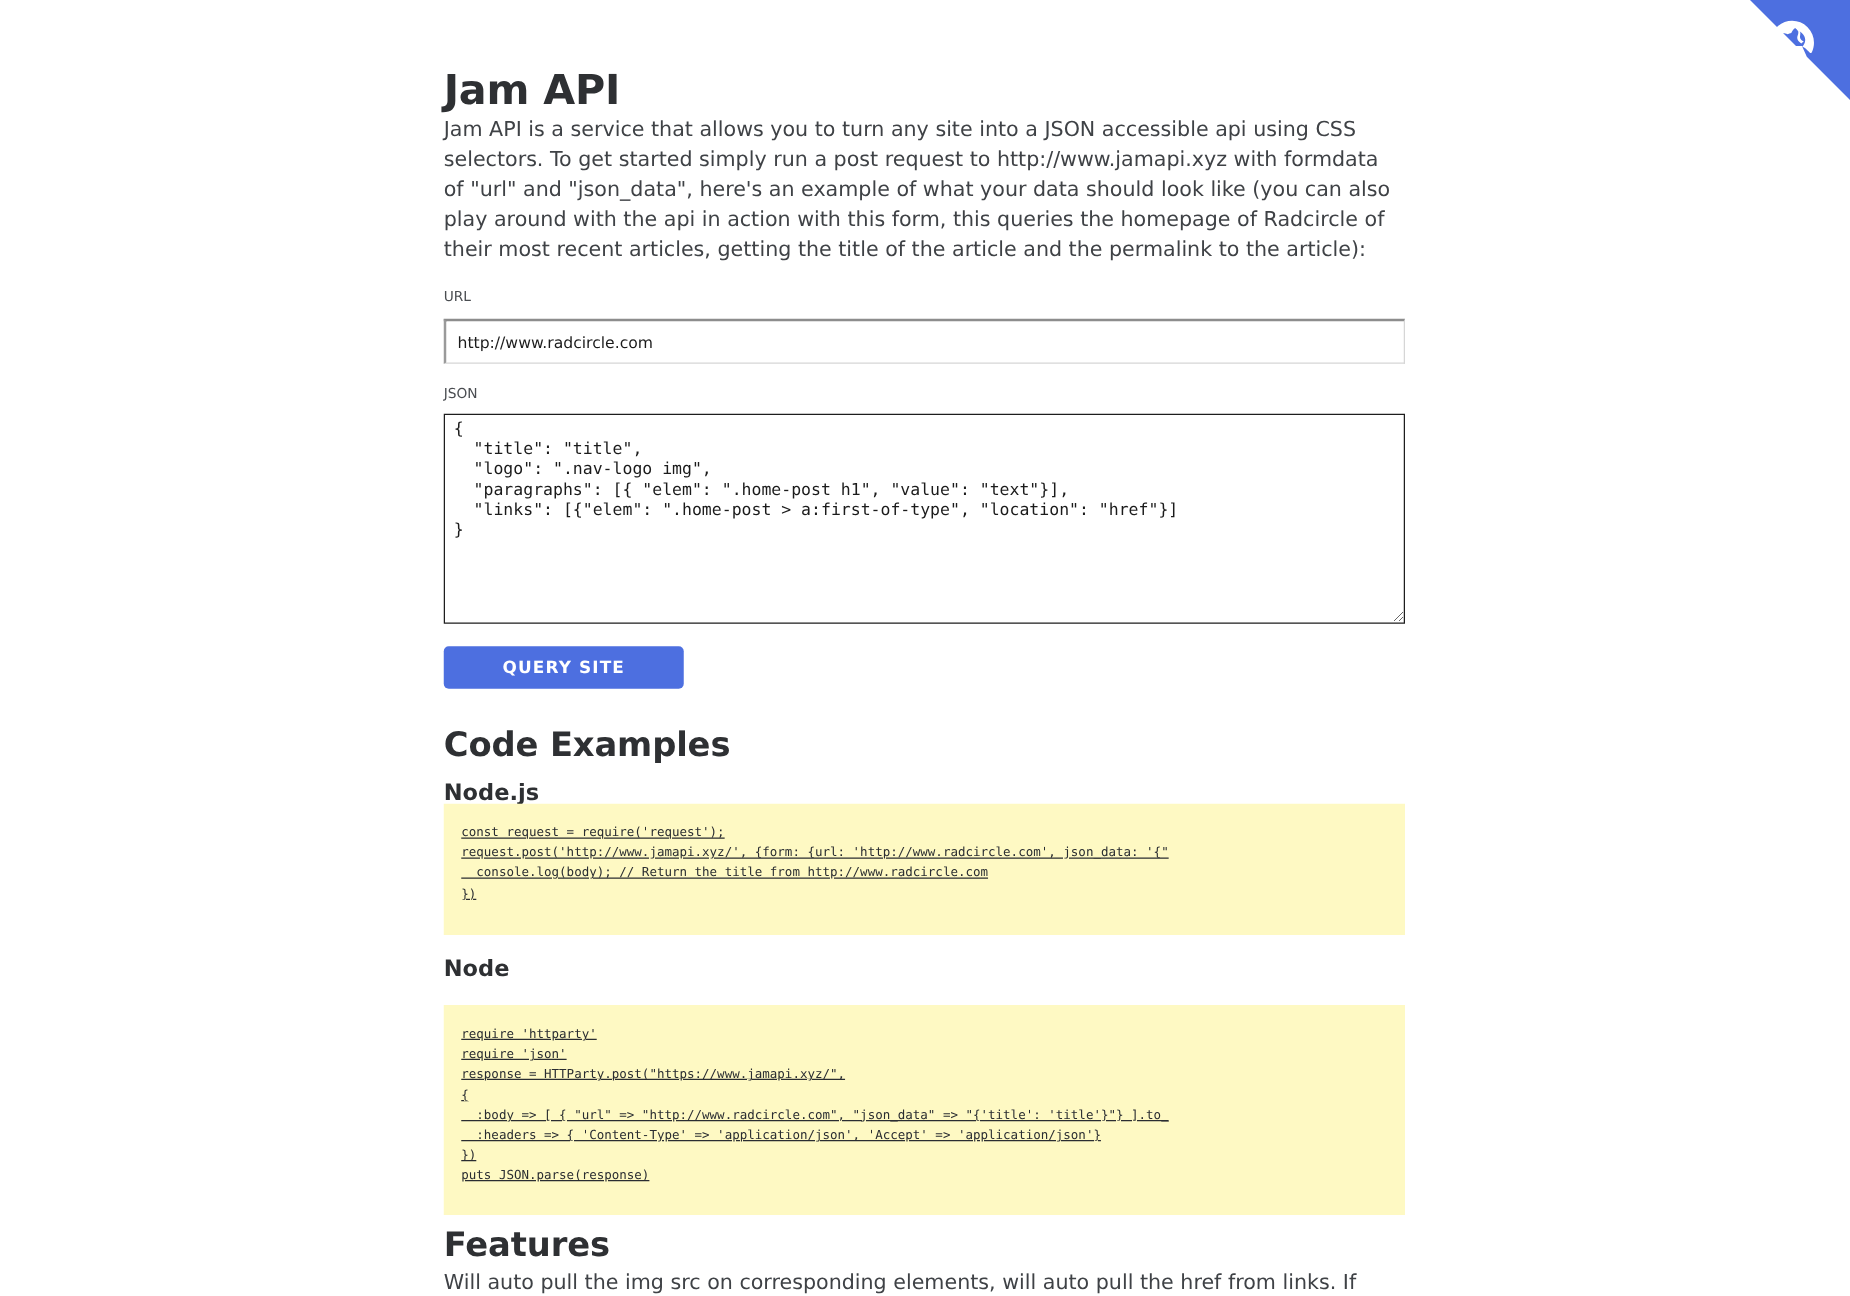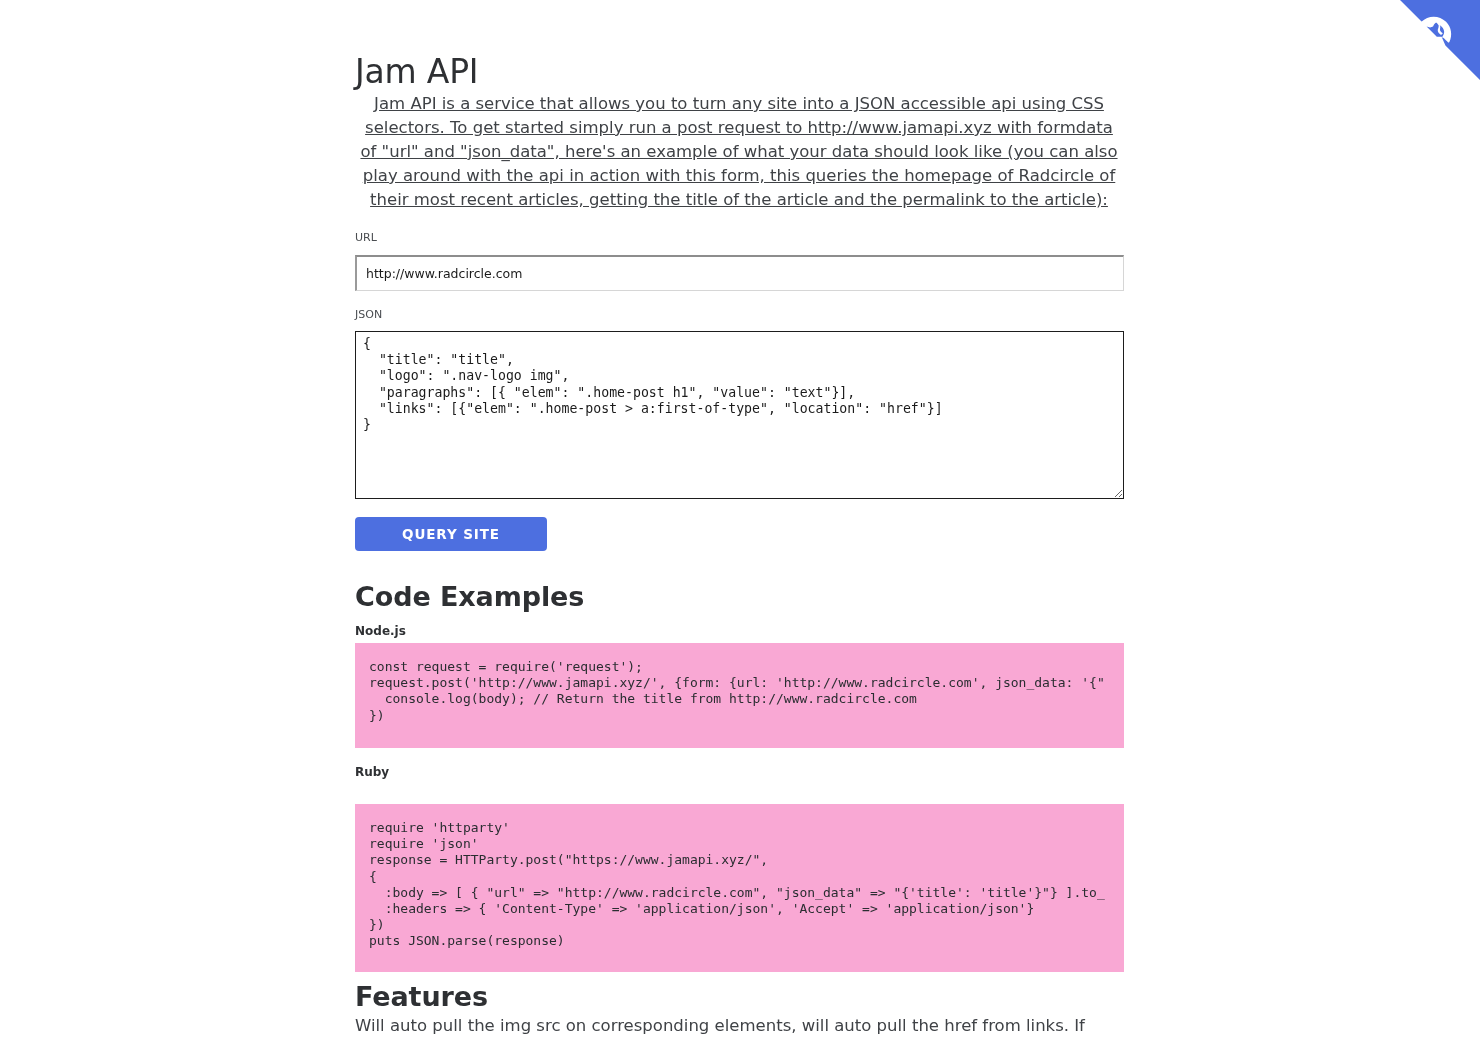--- a/index.html
+++ b/index.html
@@ -38,42 +38,41 @@
   .page {
     position: absolute;
     left: 355px;
     top: 0;
     width: 770px;
   }
 
   h1.page-title {
     font-family: "DejaVu Sans", "Liberation Sans", sans-serif;
     font-size: 33px;
-    font-weight: normal;
+    font-weight: bold;
     color: #2e3033;
     margin: 0;
     padding: 0;
     letter-spacing: -0.2px;
     line-height: 1.2;
     position: absolute;
     top: 52px;
     left: 0;
   }
 
   p.intro {
     position: absolute;
     top: 92px;
     left: 0;
     width: 768px;
     margin: 0;
     font-size: 16.5px;
     line-height: 24px;
     color: #3f4246;
-    text-align: center;
-    text-decoration: underline;
+    text-align: left;
   }
 
   
   .field-label {
     position: absolute;
     left: 0;
     font-size: 11px;
     color: #4a4d51;
     line-height: 18px;
   }
@@ -155,44 +154,45 @@
     line-height: 1.2;
   }
   .title-code     { top: 581px; text-align: center; }
   .title-features { top: 981px; }
 
   h3.code-lang {
     position: absolute;
     left: 0;
     margin: 0;
     padding: 0;
-    font-size: 12px;
+    font-size: 18px;
     font-weight: bold;
     color: #2e3033;
     line-height: 1.2;
     text-align: right;
   }
   .lang-node { top: 624px; }
   .lang-ruby { top: 765px; }
 
   pre.code-block {
     position: absolute;
     left: 0;
     width: 769px;
     margin: 0;
-    background: #f9a8d4;
+    background: #fef9c3;
     font-family: "DejaVu Sans Mono", "Liberation Mono", monospace;
-    font-size: 13px;
+    font-size: 10px;
     line-height: 16.2px;
     color: #2a2d31;
     padding: 16px 0 16px 14px;
     overflow: hidden;
     white-space: pre;
     border: none;
     border-radius: 0;
+    text-decoration: underline;
   }
   .code-node { top: 643px; height: 105px; }
   .code-ruby { top: 804px; height: 168px; }
 
   p.features-text {
     position: absolute;
     top: 1014px;
     left: 0;
     width: 768px;
     margin: 0;
@@ -232,21 +232,21 @@
   <button class="query-button">Query Site</button>
 
   <h2 class="section-title title-code">Code Examples</h2>
 
   <h3 class="code-lang lang-node">Node.js</h3>
   <pre class="code-block code-node">const request = require('request');
 request.post('http://www.jamapi.xyz/', {form: {url: 'http://www.radcircle.com', json_data: '{"
   console.log(body); // Return the title from http://www.radcircle.com
 })</pre>
 
-  <h3 class="code-lang lang-ruby">Ruby</h3>
+  <h3 class="code-lang lang-ruby">Node</h3>
   <pre class="code-block code-ruby">require 'httparty'
 require 'json'
 response = HTTParty.post("https://www.jamapi.xyz/",
 {
   :body =&gt; [ { "url" =&gt; "http://www.radcircle.com", "json_data" =&gt; "{'title': 'title'}"} ].to_
   :headers =&gt; { 'Content-Type' =&gt; 'application/json', 'Accept' =&gt; 'application/json'}
 })
 puts JSON.parse(response)</pre>
 
   <h2 class="section-title title-features">Features</h2>

